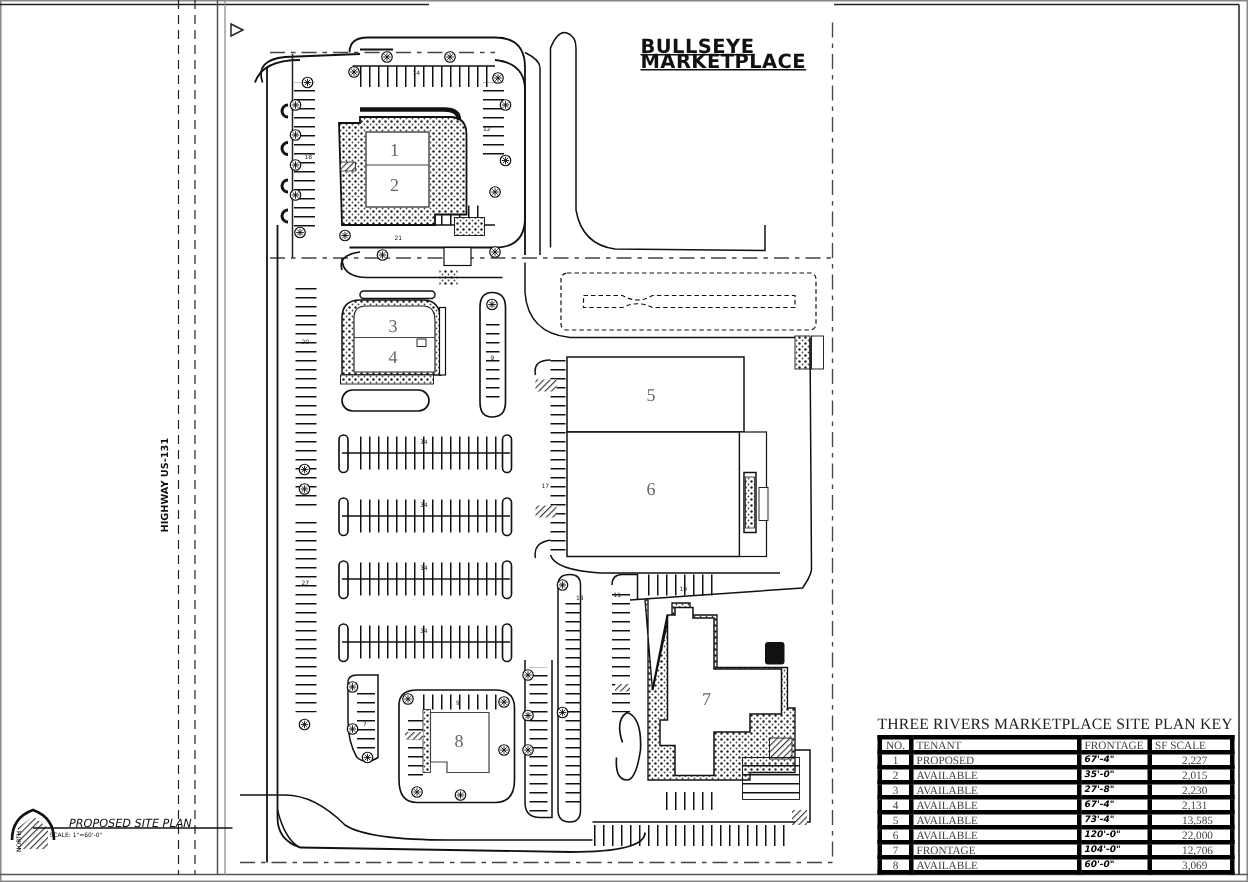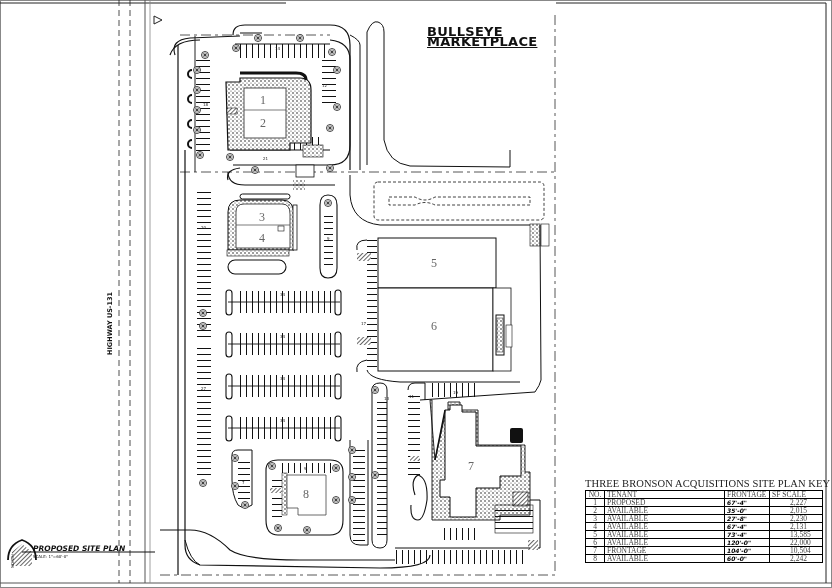--- a/index.html
+++ b/index.html
@@ -4,27 +4,27 @@
 <style>
   html,body{margin:0;padding:0;background:#fff;}
   body{width:832px;height:588px;position:relative;overflow:hidden;font-family:"Liberation Sans",sans-serif;color:#111;}
   #plan{position:absolute;left:0;top:0;}
   .lbl{position:absolute;font-family:"DejaVu Sans",sans-serif;font-weight:bold;font-size:13px;letter-spacing:0.3px;text-decoration:underline;line-height:10px;}
   .bnum{font-family:"Liberation Serif",serif;font-size:12px;fill:#666;}
   .small{font-family:"DejaVu Sans",sans-serif;font-size:4px;fill:#222;}
   .key{position:absolute;left:585px;top:478px;width:240px;}
   .key-title{font-family:"Liberation Serif",serif;font-size:10.5px;letter-spacing:0.1px;color:#222;white-space:nowrap;margin-bottom:1px;}
   .key table{border-collapse:collapse;width:238px;font-family:"Liberation Serif",serif;font-size:7.5px;color:#444;}
-  .key td,.key th{border:1px solid #000000;padding:0 2px;height:7px;line-height:7px;font-weight:normal;text-align:left;white-space:nowrap;}
+  .key td,.key th{border:3px solid #000000;padding:0 2px;height:7px;line-height:7px;font-weight:normal;text-align:left;white-space:nowrap;}
   .key th{color:#444;}
   .key td.no,.key th.no{text-align:center;width:14px;}
   .key td.front{font-family:"DejaVu Sans",sans-serif;font-weight:bold;font-style:italic;font-size:6px;color:#000;width:40px;}
   .key td.area{width:30px;padding-left:20px;}
   .hwy{position:absolute;left:106px;top:355px;transform:rotate(-90deg);transform-origin:left top;font-family:"DejaVu Sans",sans-serif;font-weight:bold;font-size:6.5px;white-space:nowrap;}
-  .psp{position:absolute;left:33px;top:544px;font-family:"DejaVu Sans",sans-serif;font-weight:bold;font-size:7.5px;font-style:italic;white-space:nowrap;}
+  .psp{position:absolute;left:33px;top:544px;font-family:"DejaVu Sans",sans-serif;font-weight:normal;font-size:7.5px;font-style:italic;white-space:nowrap;padding-left:13px;}
   .scale{position:absolute;left:33px;top:554px;font-family:"DejaVu Sans",sans-serif;font-size:4px;white-space:nowrap;}
 </style>
 </head>
 <body>
 
 <svg id="plan" width="832" height="588" viewBox="0 0 832 588" xmlns="http://www.w3.org/2000/svg">
   <defs>
     <pattern id="stipple" width="4" height="4" patternUnits="userSpaceOnUse">
       <rect width="4" height="4" fill="#fff"></rect>
       <circle cx="1" cy="1" r="0.8" fill="#222"></circle>
@@ -278,21 +278,21 @@
 
 <div class="lbl" style="left:427px;top:27px;">BULLSEYE</div>
 <div class="lbl" style="left:427px;top:37px;">MARKETPLACE</div>
 
 <div class="hwy">HIGHWAY US-131</div>
 
 <div class="psp">PROPOSED SITE PLAN</div>
 <div class="scale">SCALE: 1"=60'-0"</div>
 
 <div class="key">
-  <div class="key-title">THREE BRONSON ACQUISITIONS SITE PLAN KEY</div>
+  <div class="key-title">THREE RIVERS MARKETPLACE SITE PLAN KEY</div>
   <table>
     <thead>
       <tr>
         <th class="no">NO.</th>
         <th>TENANT</th>
         <th>FRONTAGE</th>
         <th>SF SCALE</th>
       </tr>
     </thead>
     <tbody>
@@ -329,23 +329,23 @@
       <tr>
           <td class="no">6</td>
           <td>AVAILABLE</td>
           <td class="front">120'-0"</td>
           <td class="area">22,000</td>
         </tr>
       <tr>
           <td class="no">7</td>
           <td>FRONTAGE</td>
           <td class="front">104'-0"</td>
-          <td class="area">10,504</td>
+          <td class="area">12,706</td>
         </tr>
       <tr>
           <td class="no">8</td>
           <td>AVAILABLE</td>
           <td class="front">60'-0"</td>
-          <td class="area">2,242</td>
+          <td class="area">3,069</td>
         </tr>
     </tbody>
   </table>
 </div>
 
 </body></html>

